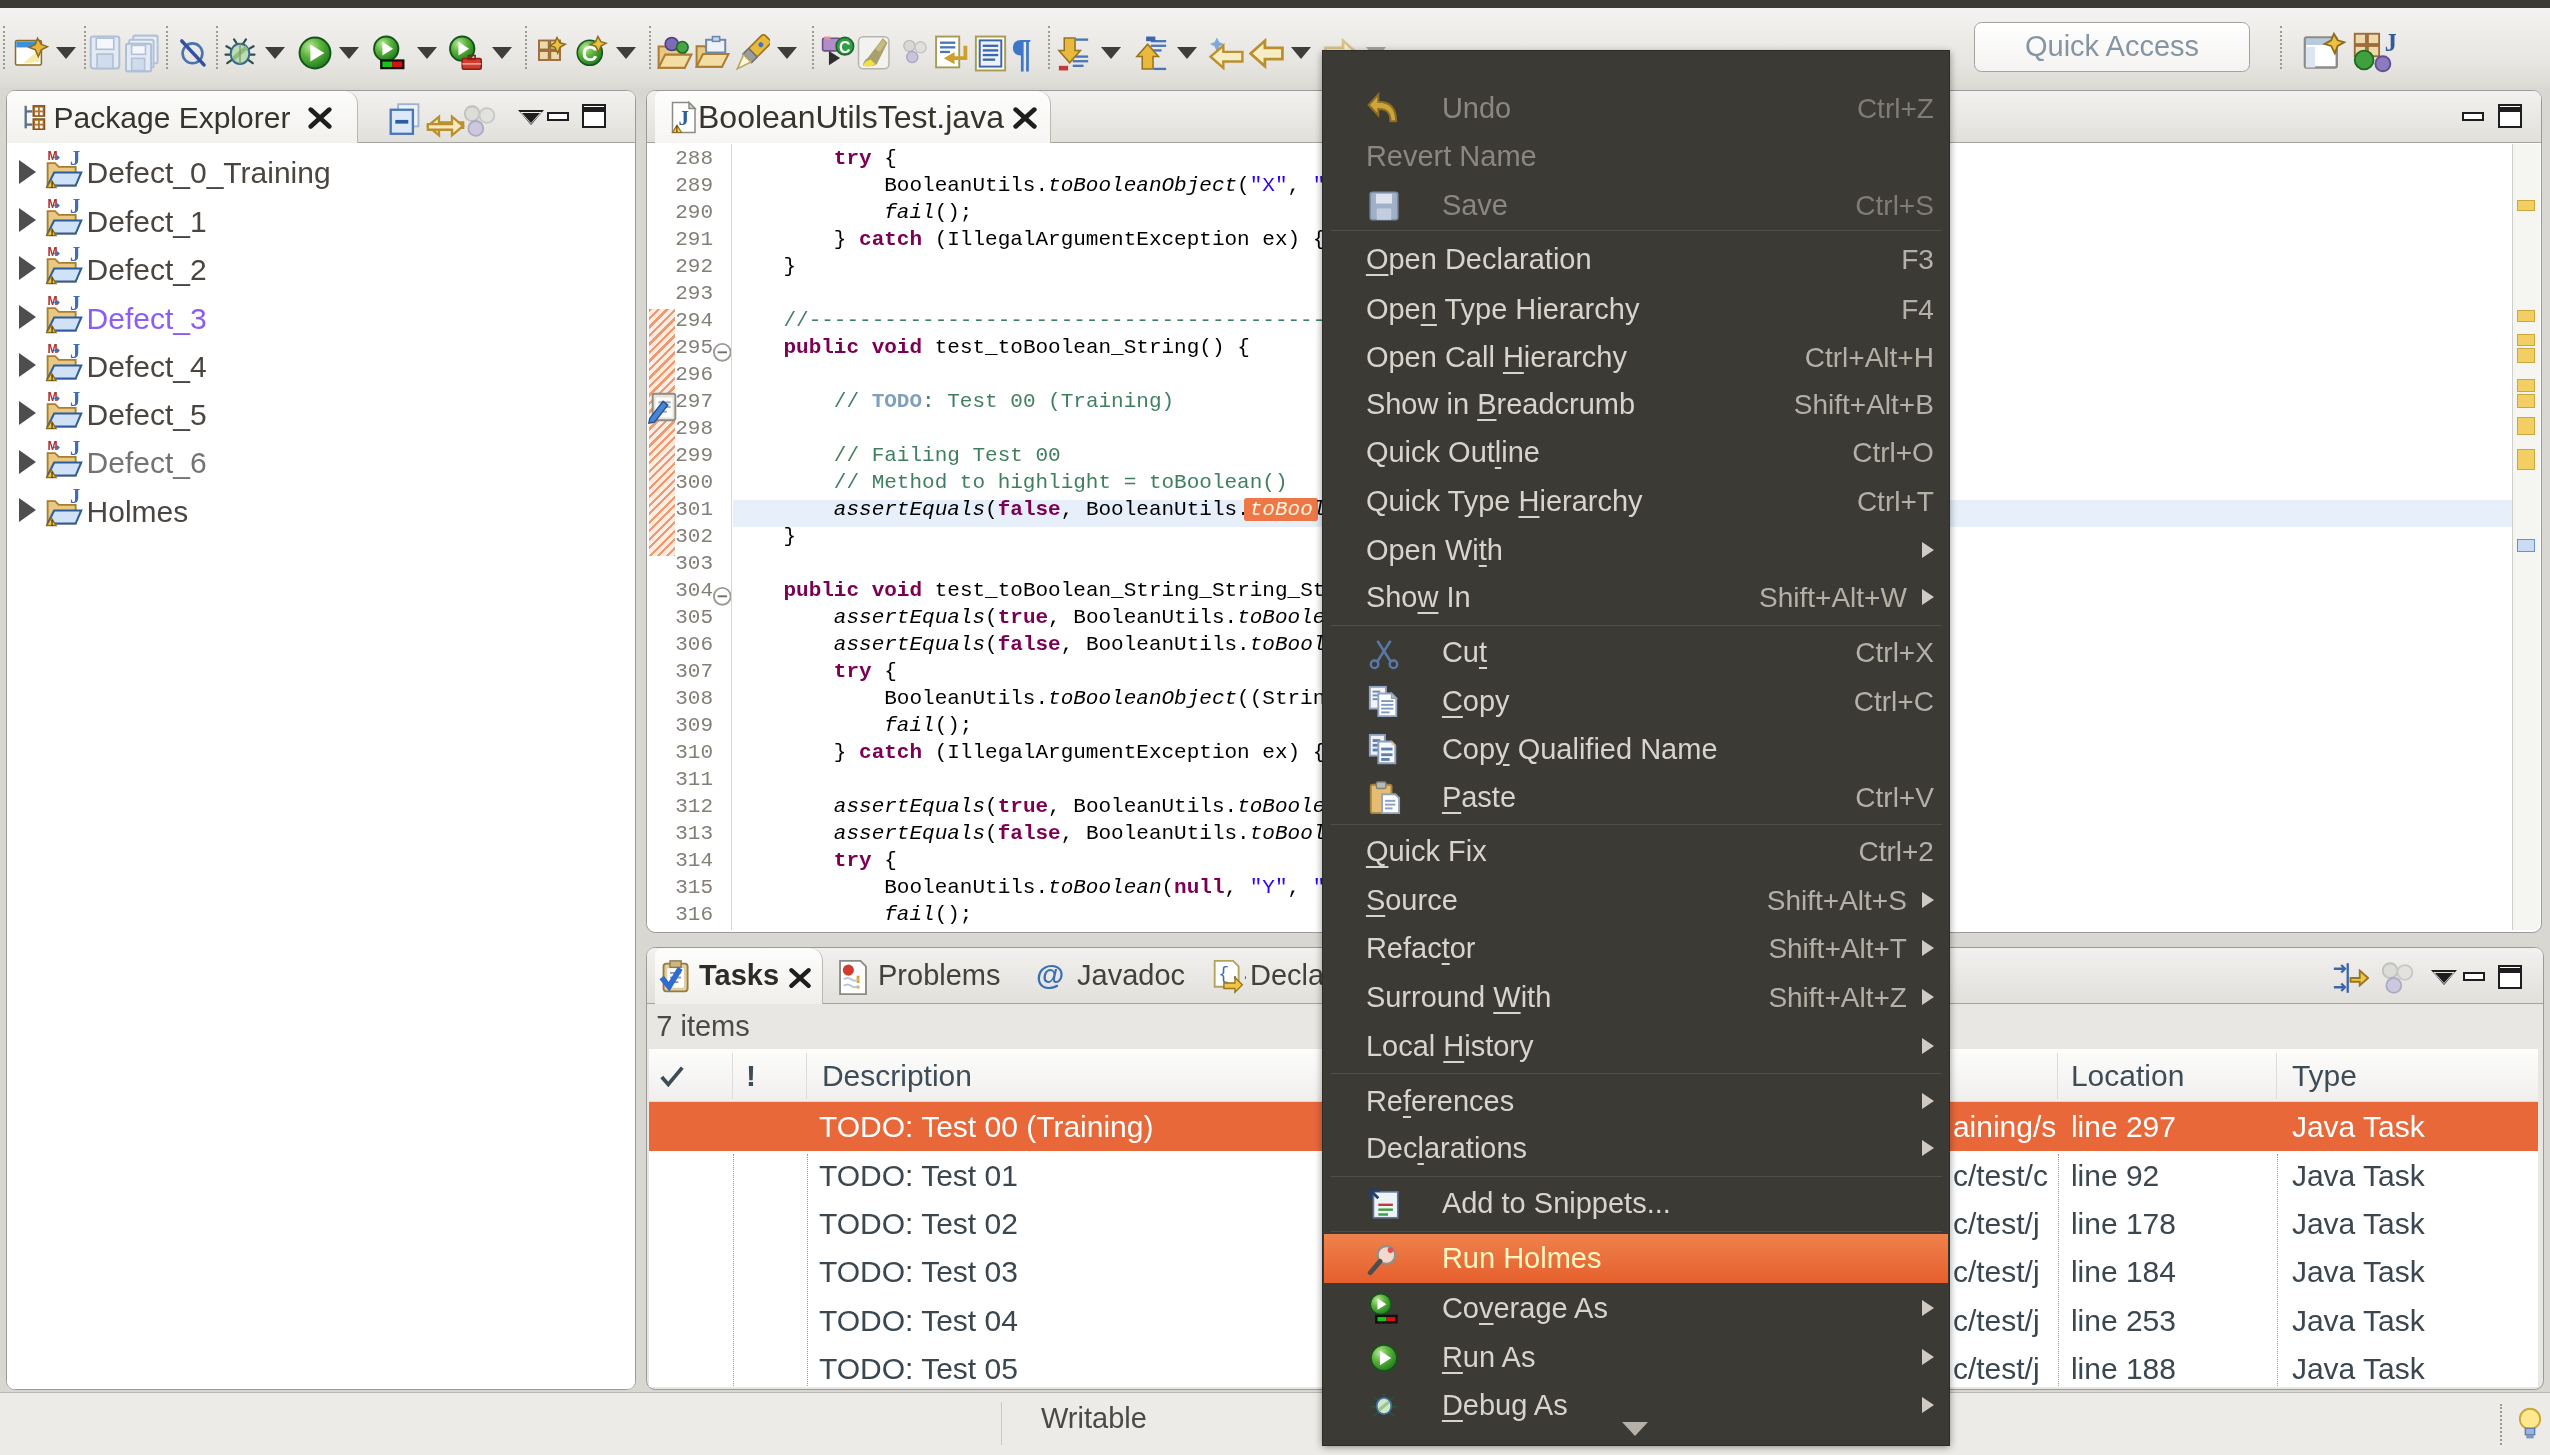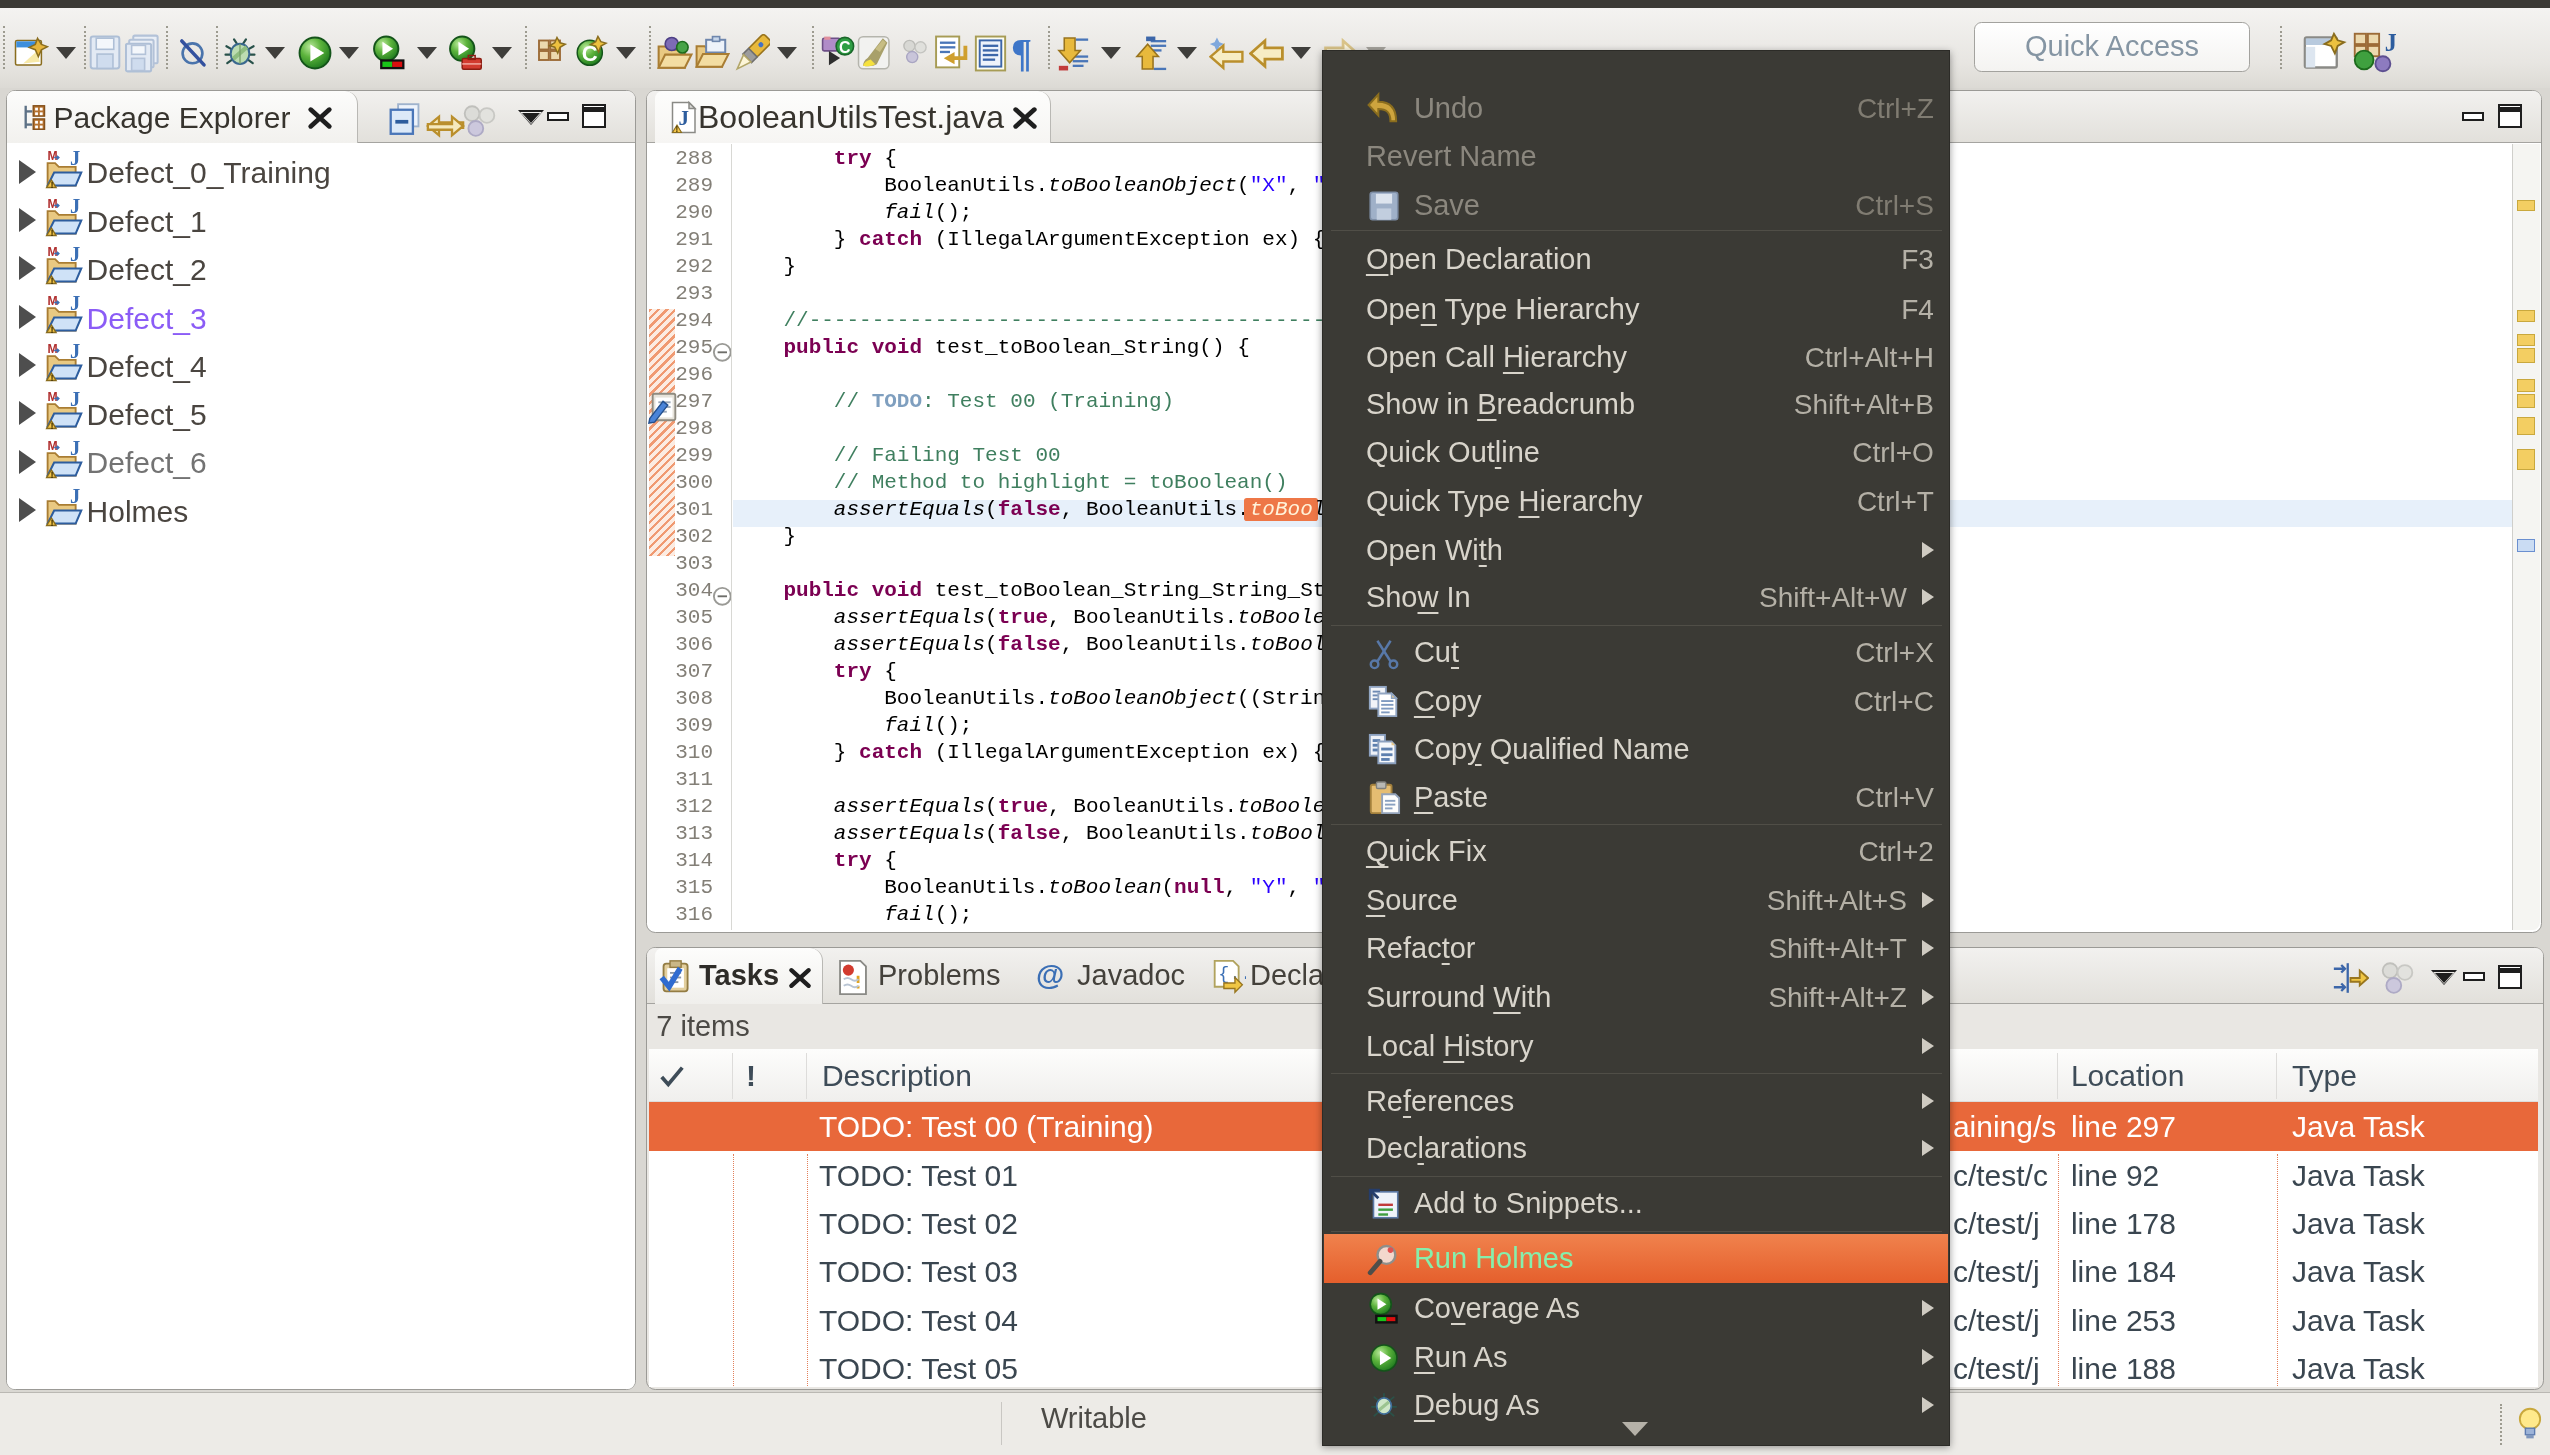--- a/index.html
+++ b/index.html
@@ -18,21 +18,21 @@
 mono,pre.code{font-family:"Liberation Mono",monospace}
 .kw{color:#7b0052;font-weight:bold}
 .st{color:#2a00ff}
 .cm{color:#3f7f5f}
 .tk{color:#7f9fbf;font-weight:bold}
 .it{font-style:italic}
 .menu{position:absolute;left:1322px;top:50px;width:628px;height:1396px;background:#3b3a35;border:0.9px solid #2c2b27;box-shadow:0 1.9px 7.5px rgba(0,0,0,.4);z-index:50}
 .mi{position:absolute;left:0.9px;width:624px;height:49px;line-height:49px;font-size:29px;color:#d8d4cb}
 .mi.dis{color:#8b877e}
 .mi .lab{position:absolute;left:42px;white-space:nowrap}
-.mi.ic .lab{left:90px}
+.mi.ic .lab{left:118px}
 .mi .sc{position:absolute;right:14px;text-align:center;color:#b4b0a6;white-space:nowrap;font-size:28px}
 .mi.dis .sc{color:#807c72}
 .mi .sub{position:absolute;left:598px;top:16px;width:0;height:0;border-top:8.4px solid transparent;border-bottom:8.4px solid transparent;border-left:12px solid #cfcbc2}
 .msep{position:absolute;left:7.5px;width:611px;height:0;border-top:1.9px solid #504e47}
 .mhl{position:absolute;left:0.9px;width:624px;height:49px;background:linear-gradient(#f0824d,#e55f2c)}
 .mico{position:absolute;left:43px;top:7.5px;width:34px;height:34px}
 u{text-decoration:underline;text-underline-offset:4.7px}
 </style></head><body>
 <div id="topstrip"></div>
 <div id="toolbar"></div>
@@ -844,21 +844,21 @@
         <g stroke-width="3">
           <line x1="14" y1="22" x2="32" y2="22" stroke="#c03a3a"></line>
           <line x1="14" y1="28" x2="32" y2="28" stroke="#3f9e3f"></line>
           <line x1="14" y1="34" x2="26" y2="34" stroke="#3f9e3f"></line>
         </g>
         <path d="M4 16 L4 4 L16 4 M4 4 L14 14" stroke="#253d6b" stroke-width="3.5" fill="none"></path>
       </svg>
       <span class="lab">Add to Snippets...</span>
     </div>
  <div class="msep" style="top:1180px"></div>
- <div class="mi ic" style="top:1183px;color:#86efac">
+ <div class="mi ic" style="top:1183px;color:#fef9c3">
       <svg class="mico" viewBox="0 0 42 42">
         <circle cx="24" cy="16" r="11" fill="#f3d8cd" stroke="#8f8f8b" stroke-width="3"></circle>
         <circle cx="29" cy="10" r="3.5" fill="#e05252"></circle>
         <line x1="16" y1="24" x2="4" y2="38" stroke="#4e4e4a" stroke-width="6" stroke-linecap="round"></line>
       </svg>
       <span class="lab">Run Holmes</span>
     </div>
  <div class="mi ic" style="top:1233px">
       <svg class="mico" viewBox="0 0 42 42">
         <circle cx="17" cy="15" r="13" fill="url(#gg)" stroke="#14541a" stroke-width="2"></circle>

